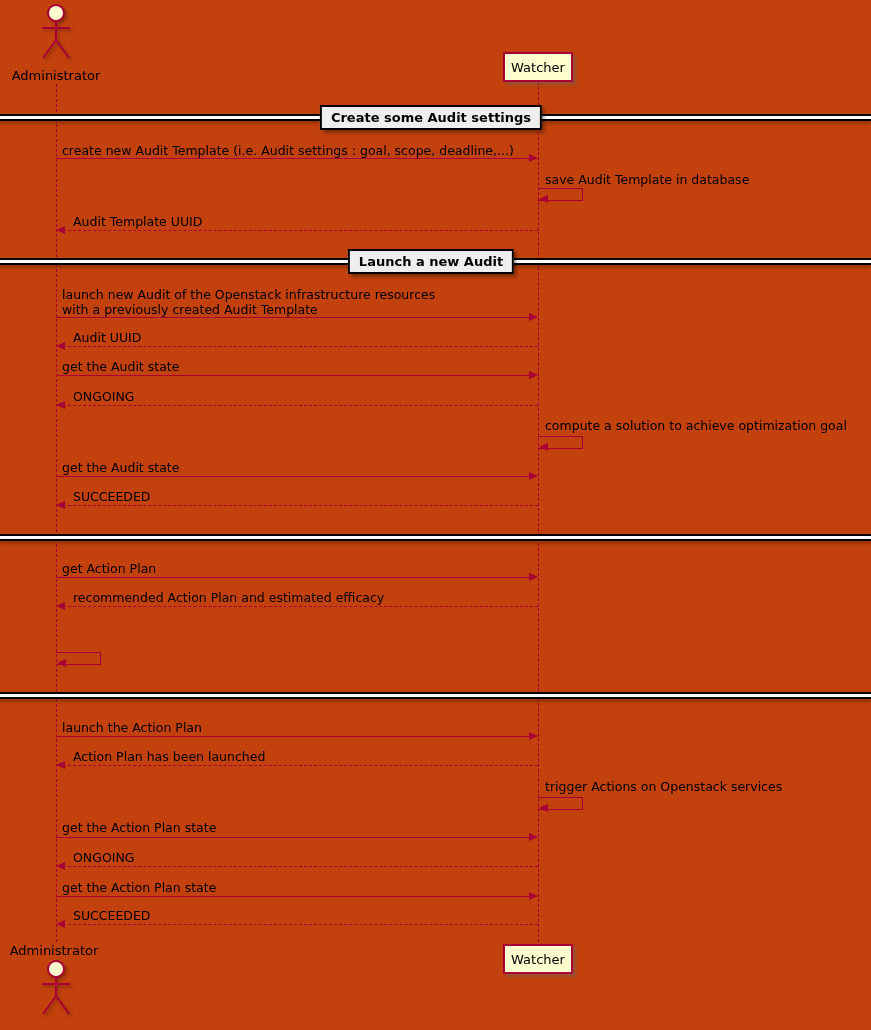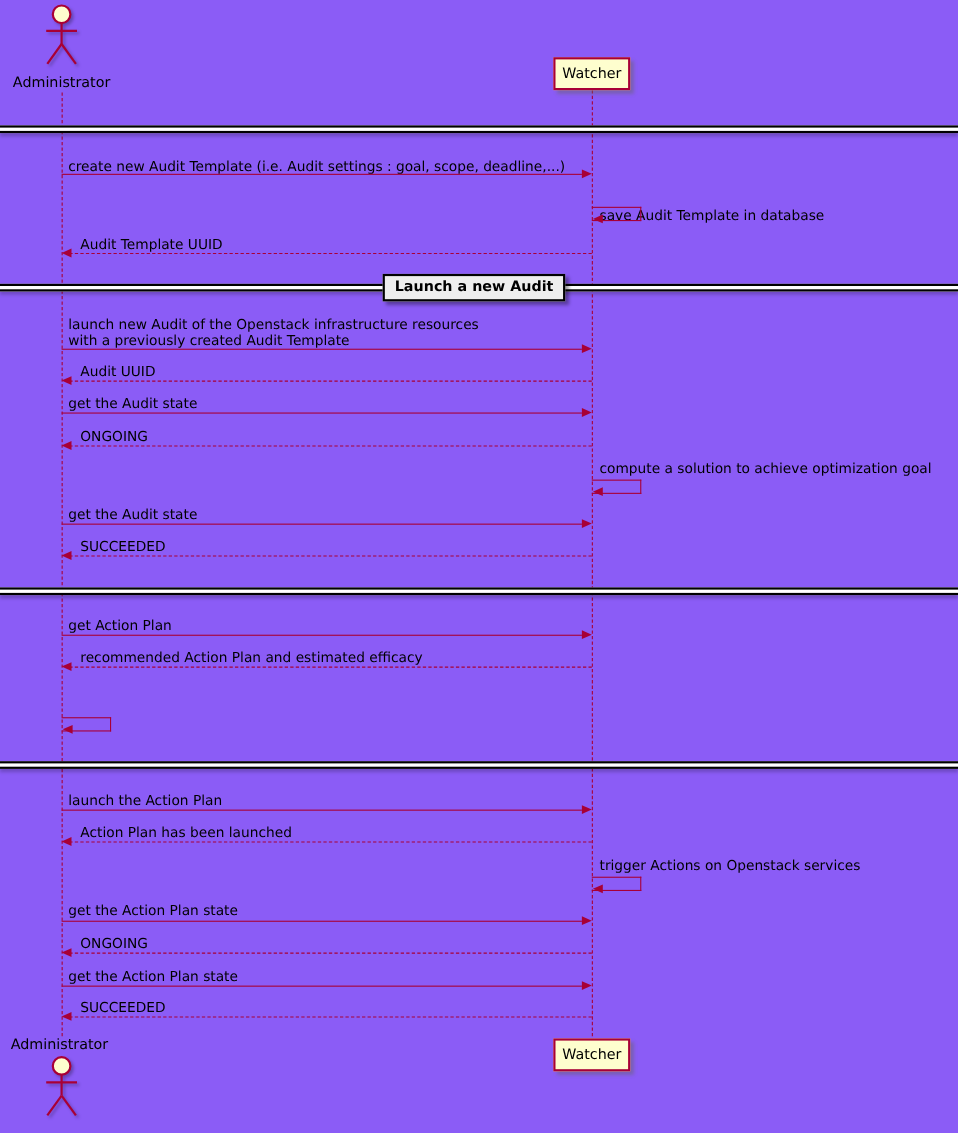--- a/index.html
+++ b/index.html
@@ -4,21 +4,21 @@
 <style>
   :root{
     --accent:#A80036;
     --pfill:#FEFECE;
     --dfill:#EEEEEE;
     --dborder:#010101;
     --text:#000000;
   }
   html,body{margin:0;padding:0;background:#fff;}
   #canvas{
-    position:relative;width:871px;height:1030px;background:#8b5cf6;
+    position:relative;width:871px;height:1030px;background:#c2410c;
     overflow:hidden;
     font-family:"DejaVu Sans", sans-serif;color:var(--text);
   }
   .lifeline{position:absolute;width:0;border-left:1px dashed var(--accent);}
   .lbl{position:absolute;font-size:12.5px;line-height:15px;white-space:pre;}
   .line{position:absolute;height:0;border-top:1px solid var(--accent);}
   .line.dashed{border-top-style:dashed;}
   .ah-r{position:absolute;width:0;height:0;border-top:4px solid transparent;border-bottom:4px solid transparent;border-left:9px solid var(--accent);}
   .ah-l{position:absolute;width:0;height:0;border-top:4px solid transparent;border-bottom:4px solid transparent;border-right:9px solid var(--accent);}
   .self-loop{position:absolute;border:1px solid var(--accent);border-left:none;}
@@ -57,26 +57,27 @@
     <line x1="18" y1="37" x2="5" y2="55" stroke="var(--accent)" stroke-width="2"></line>
     <line x1="18" y1="37" x2="31" y2="55" stroke="var(--accent)" stroke-width="2"></line>
   </svg>
   <div class="endpoint-label" style="left:56px;top:68px">Administrator</div>
 
   <div class="participant-box" style="left:503px;top:52px;width:70px;height:30px">
     <span>Watcher</span>
   </div>
 
   <div class="divider-lines" style="top:114px"></div>
+  <div class="divider-box" style="left:431px;top:105px">Create some Audit settings</div>
 
   <div class="lbl" style="left:62px;top:143px">create new Audit Template (i.e. Audit settings : goal, scope, deadline,...)</div>
   <div class="line" style="left:56px;top:158px;width:473px"></div>
   <div class="ah-r" style="left:529px;top:154px"></div>
 
-  <div class="lbl" style="left:545px;top:188px">save Audit Template in database</div>
+  <div class="lbl" style="left:545px;top:172px">save Audit Template in database</div>
   <div class="self-loop" style="left:538px;top:188px;width:44px;height:11px"></div>
   <div class="ah-l" style="left:539px;top:195px"></div>
 
   <div class="lbl" style="left:73px;top:214px">Audit Template UUID</div>
   <div class="line dashed" style="left:63px;top:230px;width:475px"></div>
   <div class="ah-l" style="left:56px;top:226px"></div>
 
   <div class="divider-lines" style="top:258px"></div>
   <div class="divider-box" style="left:431px;top:249px">Launch a new Audit</div>
 

